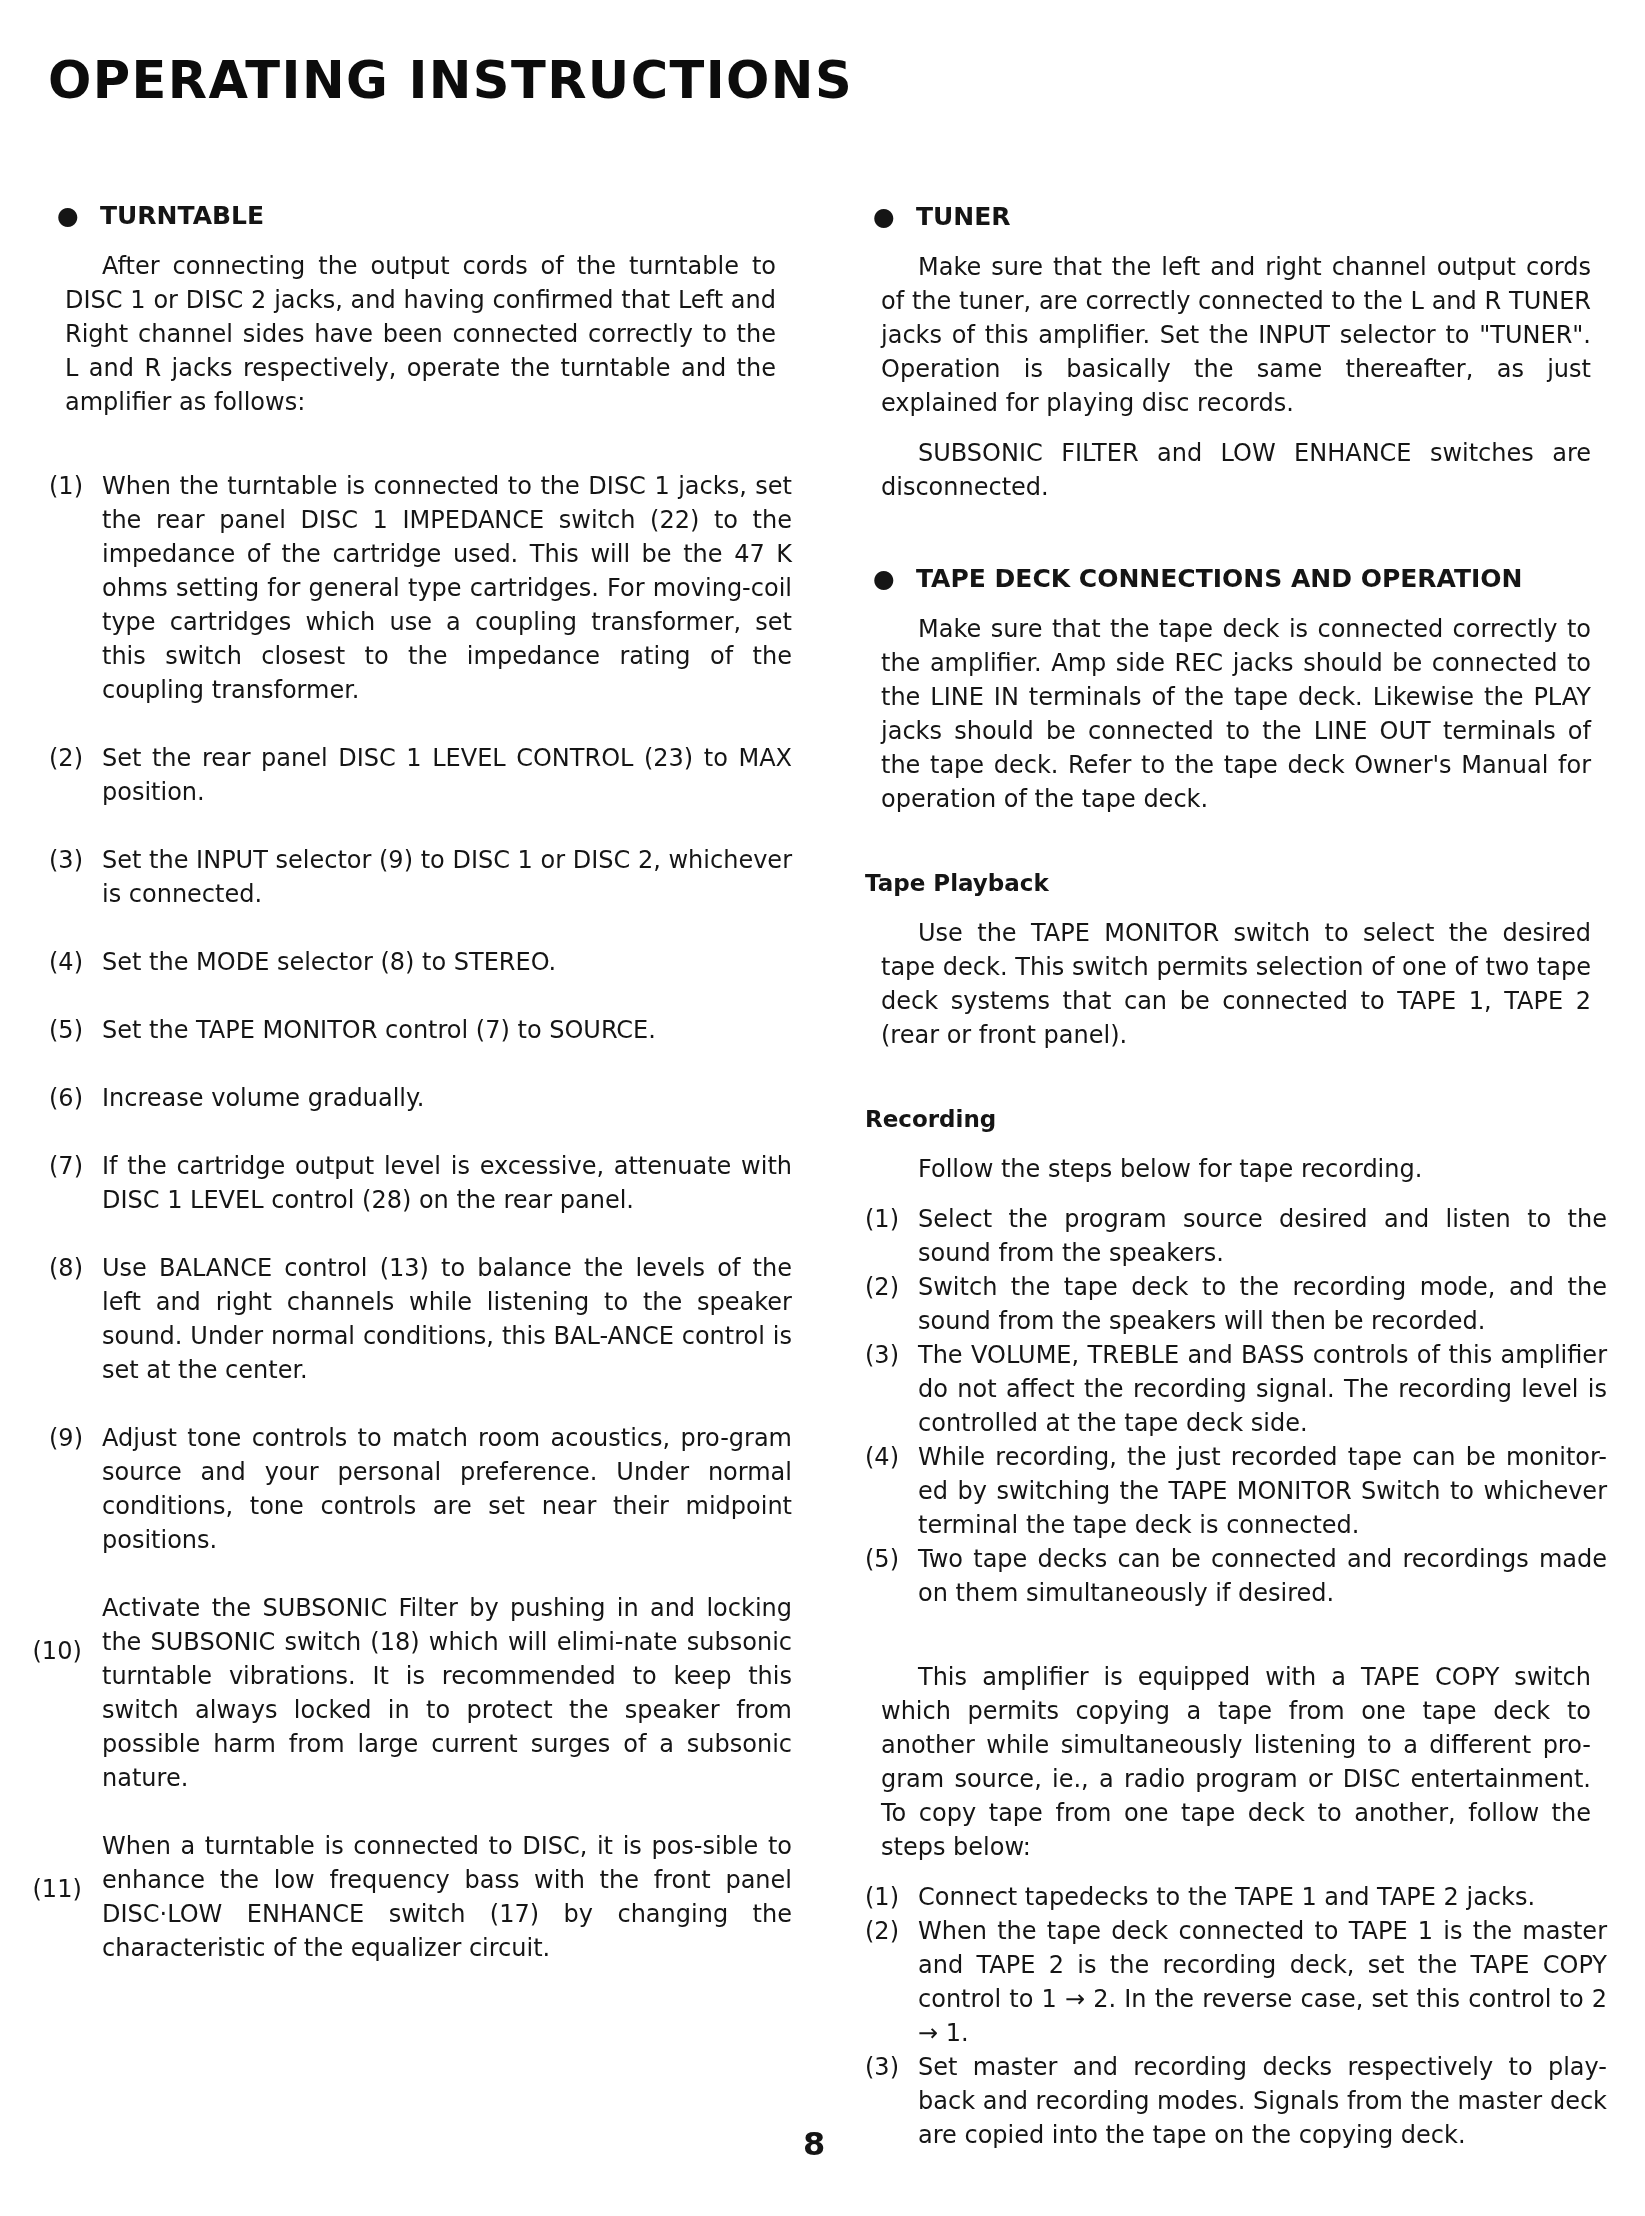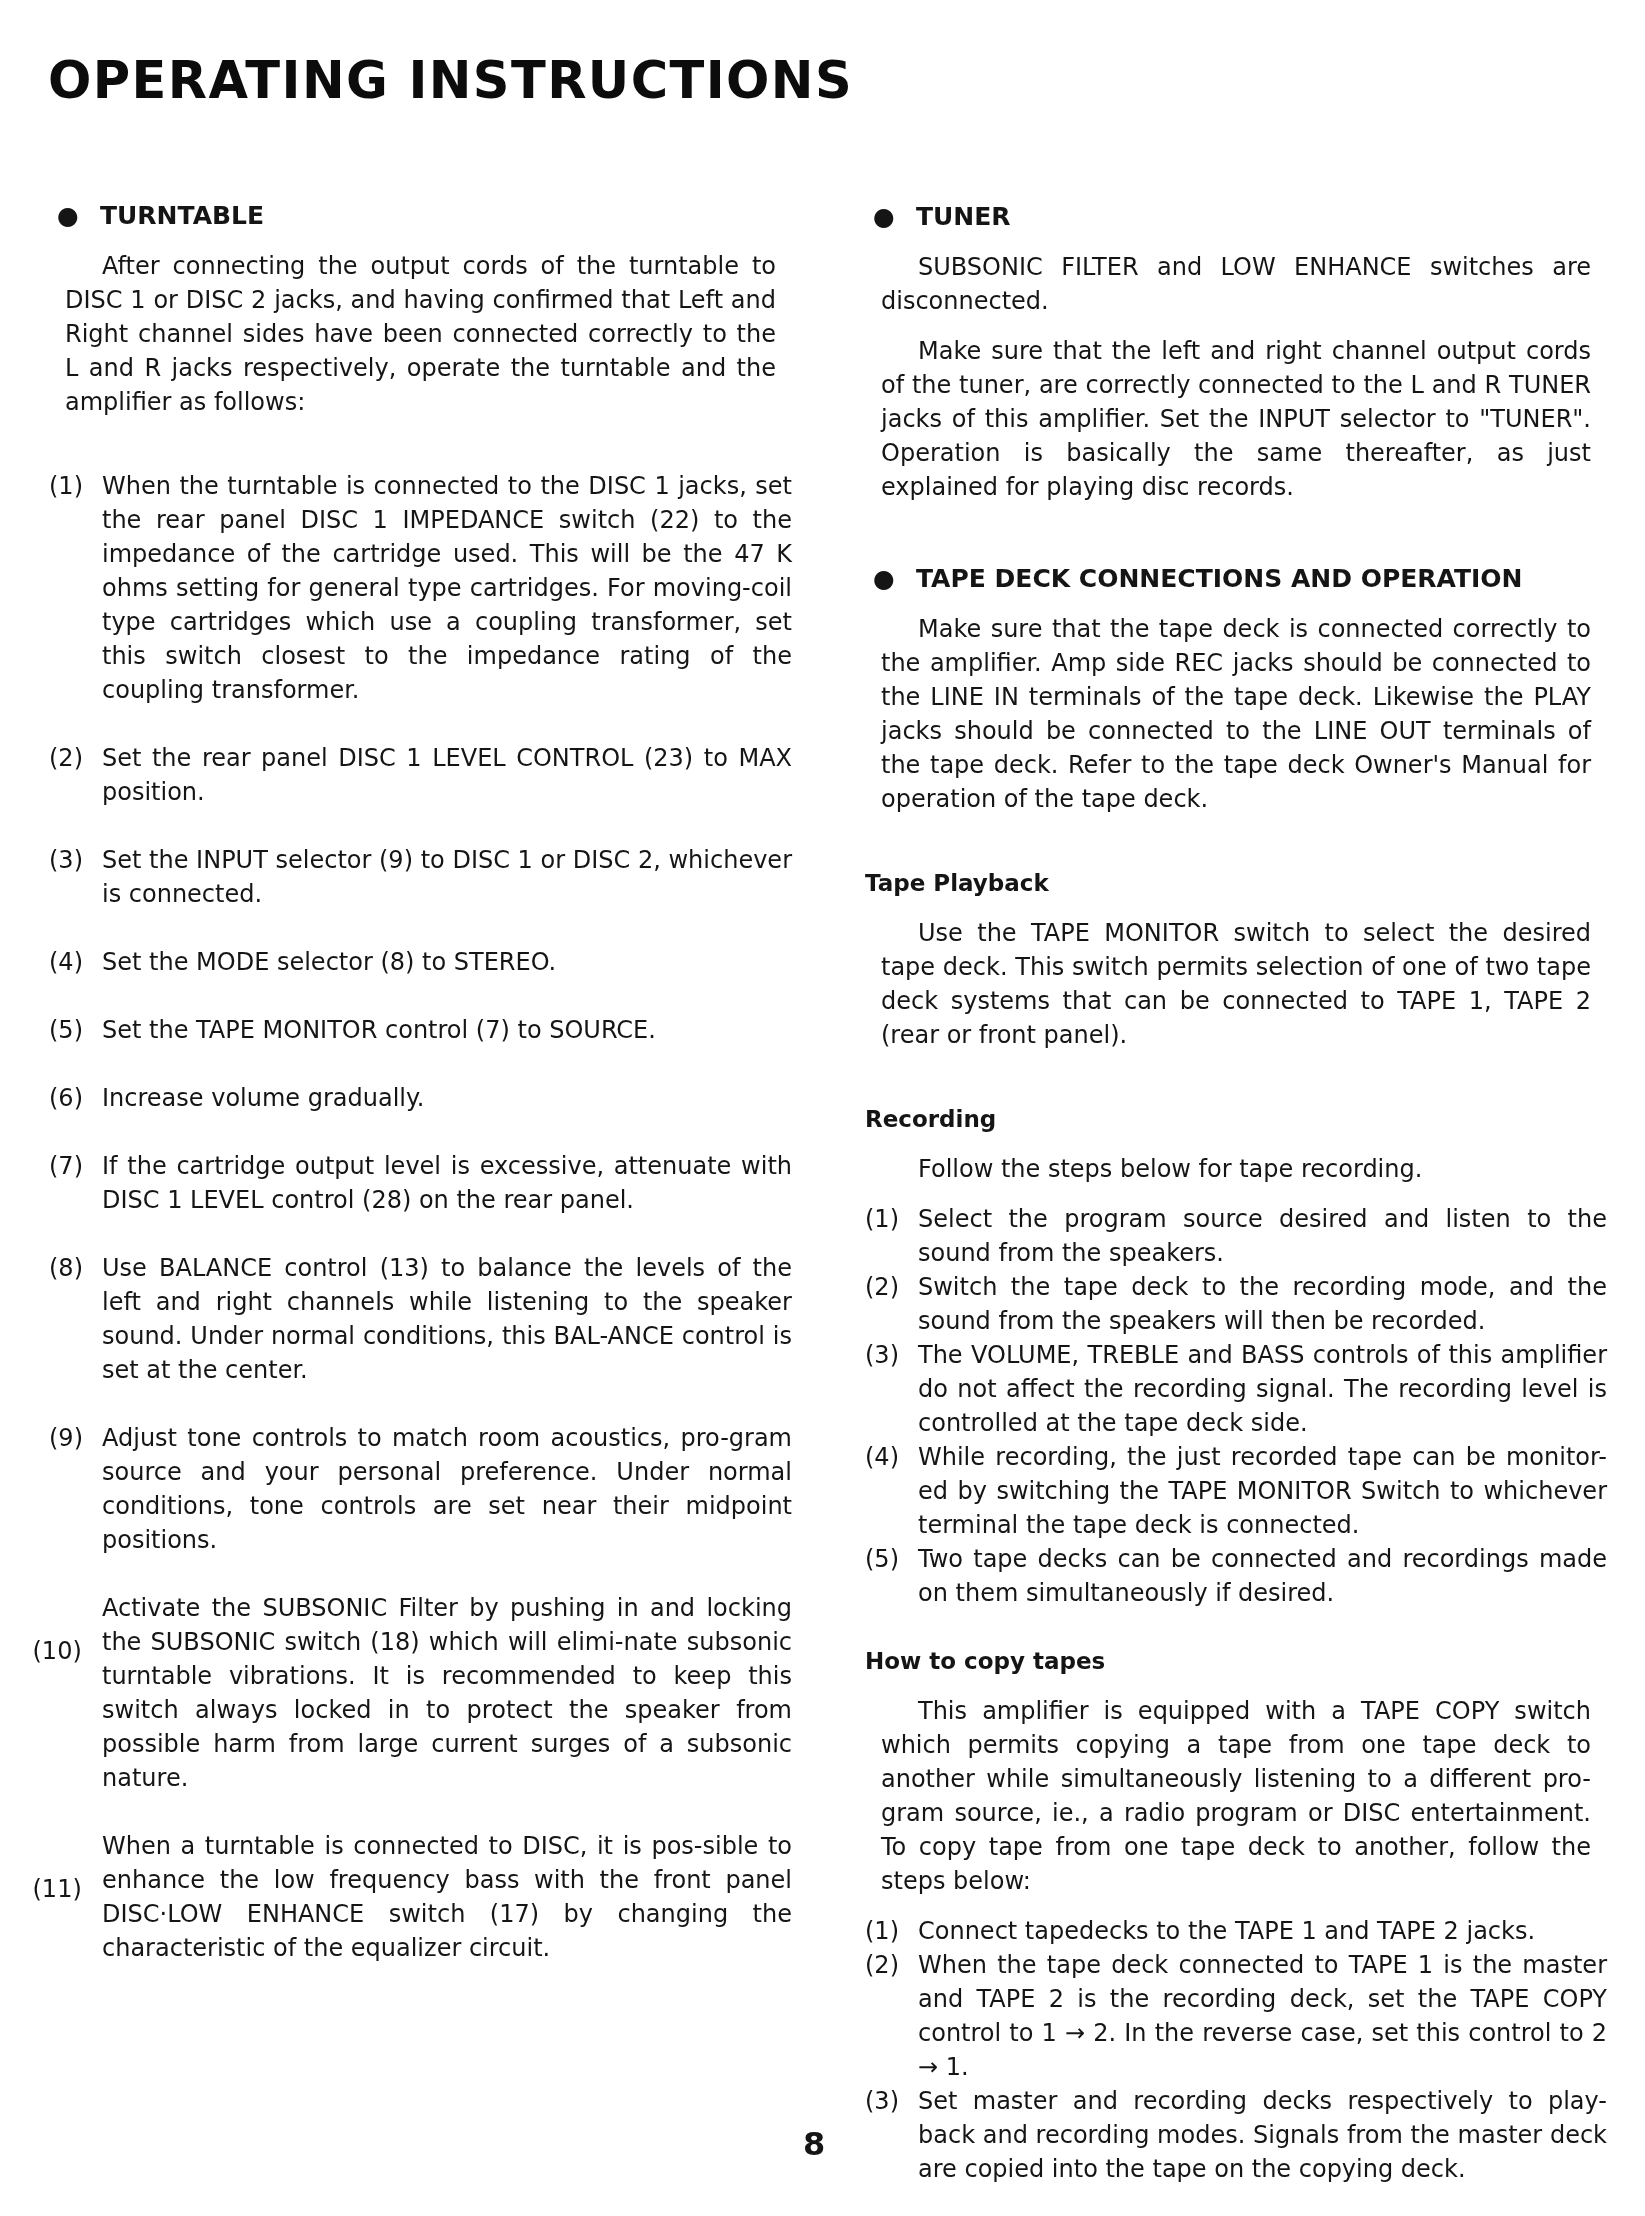--- a/index.html
+++ b/index.html
@@ -55,22 +55,22 @@
   <div class="gap-l"></div>
   <div class="item wide"><span class="num">(10)</span><span>Activate the SUBSONIC Filter by pushing in and locking the SUBSONIC switch (18) which will elimi-nate subsonic turntable vibrations. It is recommended to keep this switch always locked in to protect the speaker from possible harm from large current surges of a subsonic nature.</span></div>
   <div class="gap-l"></div>
   <div class="item wide"><span class="num">(11)</span><span>When a turntable is connected to DISC, it is pos-sible to enhance the low frequency bass with the front panel DISC·LOW ENHANCE switch (17) by changing the characteristic of the equalizer circuit.</span></div>
 </div>
 
 <div class="col right">
   <h2 class="section-head">
     <span class="bullet">●</span><span>TUNER</span>
   </h2>
+  <p class="indent">Make sure that the left and right channel output cords of the tuner, are correctly connected to the L and R TUNER jacks of this amplifier. Set the INPUT selector to "TUNER". Operation is basically the same thereafter, as just explained for playing disc records.</p>
   <p class="indent">SUBSONIC FILTER and LOW ENHANCE switches are disconnected.</p>
-  <p class="indent">Make sure that the left and right channel output cords of the tuner, are correctly connected to the L and R TUNER jacks of this amplifier. Set the INPUT selector to "TUNER". Operation is basically the same thereafter, as just explained for playing disc records.</p>
   <div class="gap-l"></div>
 
   <h2 class="section-head">
     <span class="bullet">●</span><span>TAPE DECK CONNECTIONS AND OPERATION</span>
   </h2>
   <p class="indent">Make sure that the tape deck is connected correctly to the amplifier. Amp side REC jacks should be connected to the LINE IN terminals of the tape deck. Likewise the PLAY jacks should be connected to the LINE OUT terminals of the tape deck. Refer to the tape deck Owner's Manual for operation of the tape deck.</p>
   <div class="gap-m"></div>
 
   <h3 class="sub-head">Tape Playback</h3>
   <p class="indent">Use the TAPE MONITOR switch to select the desired tape deck. This switch permits selection of one of two tape deck systems that can be connected to TAPE 1, TAPE 2 (rear or front panel).</p>
@@ -78,21 +78,20 @@
 
   <h3 class="sub-head">Recording</h3>
   <p class="indent">Follow the steps below for tape recording.</p>
   <div class="item"><span class="num">(1)</span><span>Select the program source desired and listen to the sound from the speakers.</span></div>
   <div class="item"><span class="num">(2)</span><span>Switch the tape deck to the recording mode, and the sound from the speakers will then be recorded.</span></div>
   <div class="item"><span class="num">(3)</span><span>The VOLUME, TREBLE and BASS controls of this amplifier do not affect the recording signal. The recording level is controlled at the tape deck side.</span></div>
   <div class="item"><span class="num">(4)</span><span>While recording, the just recorded tape can be monitor-ed by switching the TAPE MONITOR Switch to whichever terminal the tape deck is connected.</span></div>
   <div class="item"><span class="num">(5)</span><span>Two tape decks can be connected and recordings made on them simultaneously if desired.</span></div>
   <div class="gap-m"></div>
 
-  <h3 class="sub-head">How to copy tapes</h3>
   <p class="indent">This amplifier is equipped with a TAPE COPY switch which permits copying a tape from one tape deck to another while simultaneously listening to a different pro-gram source, ie., a radio program or DISC entertainment. To copy tape from one tape deck to another, follow the steps below:</p>
   <div class="item"><span class="num">(1)</span><span>Connect tapedecks to the TAPE 1 and TAPE 2 jacks.</span></div>
   <div class="item"><span class="num">(2)</span><span>When the tape deck connected to TAPE 1 is the master and TAPE 2 is the recording deck, set the TAPE COPY control to 1 → 2. In the reverse case, set this control to 2 → 1.</span></div>
   <div class="item"><span class="num">(3)</span><span>Set master and recording decks respectively to play-back and recording modes. Signals from the master deck are copied into the tape on the copying deck.</span></div>
 </div>
 
 <div class="page-num">8</div>
 
 
 </body></html>

